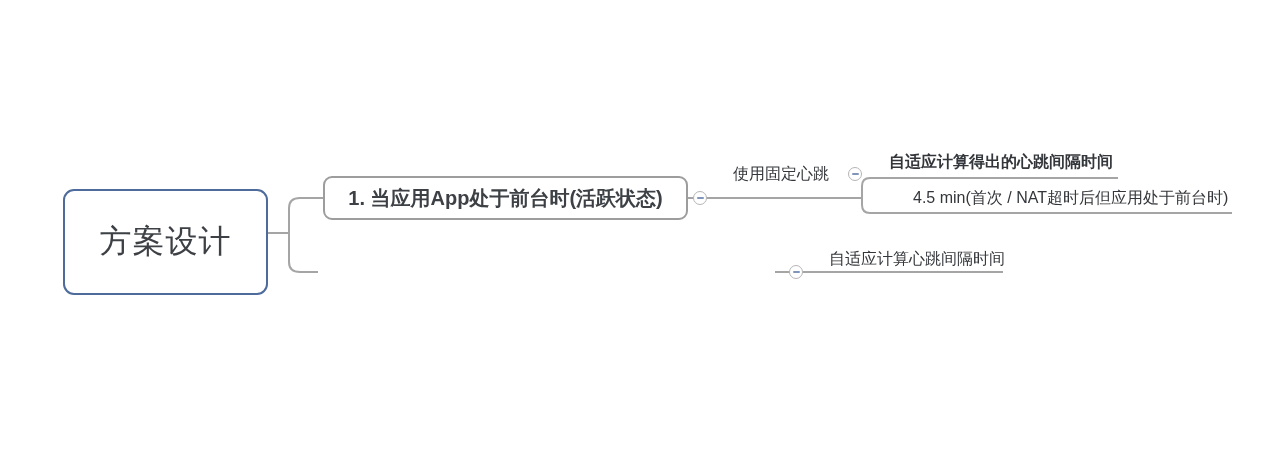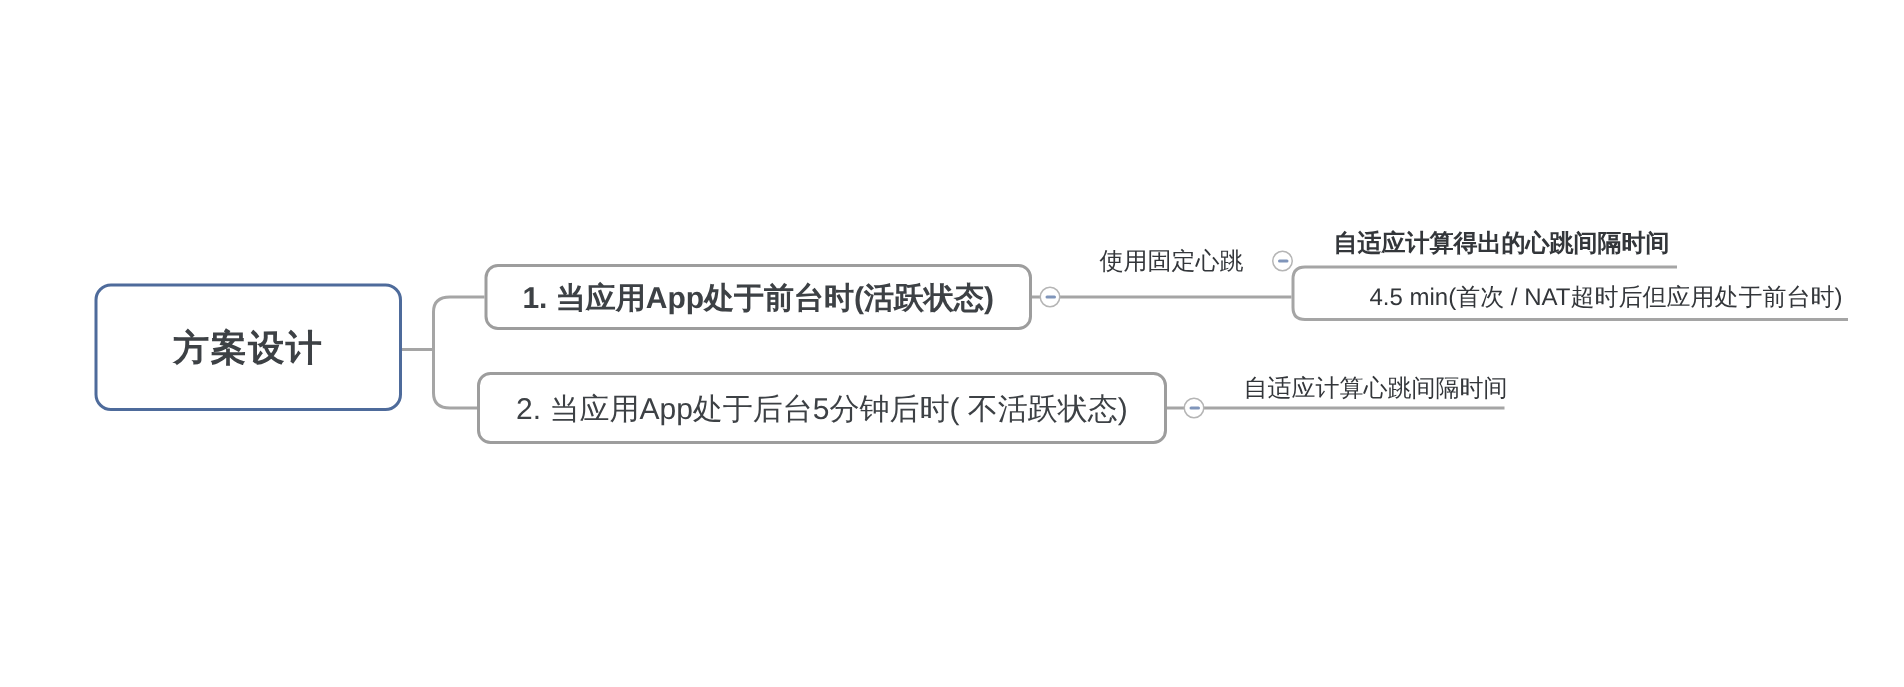--- a/index.html
+++ b/index.html
@@ -21,23 +21,23 @@
   .canvas{position:absolute;left:0;top:0;width:1269px;height:458px;}
   svg.wires{position:absolute;left:0;top:0;width:1269px;height:458px;pointer-events:none;}
   svg.wires path, svg.wires line{stroke:var(--line);stroke-width:2;fill:none;}
 
   .node{
     position:absolute;display:flex;align-items:center;justify-content:center;
     background:#ffffff;border:2px solid var(--node-border);border-radius:9px;
     color:var(--node-text);white-space:nowrap;cursor:default;
   }
   .node.root{
-    left:63px;top:189px;width:205px;height:85px;
+    left:63px;top:189px;width:205px;height:106px;
     border-color:var(--root-border);border-radius:11px;
-    font-size:24px;font-weight:bold;letter-spacing:1px;
+    font-size:32px;font-weight:normal;letter-spacing:1px;
   }
   .node.b1{left:323px;top:176px;width:365px;height:44px;font-size:20px;font-weight:bold;}
   .node.b2{left:318px;top:248px;width:460px;height:48px;font-size:20px;}
 
   .linetext{
     position:absolute;font-size:16px;color:var(--label-text);
     white-space:nowrap;cursor:default;
   }
   .t-fixed{left:733px;top:164px;}
   .t-adapt1{left:889px;top:152px;font-weight:bold;}
@@ -69,21 +69,20 @@
 
     <path d="M 1118 178 L 870 178 Q 862 178 862 186 L 862 205 Q 862 213 870 213 L 1232 213"></path>
 
     <line x1="775" y1="272" x2="1003" y2="272"></line>
   </svg>
 
   <div class="node root">方案设计</div>
 
   <div class="node b1">1. 当应用App处于前台时(活跃状态)</div>
 
-  <div class="node b2">2. 当应用App处于后台5分钟后时( 不活跃状态)</div>
 
   <div class="linetext t-fixed">使用固定心跳</div>
 
   <div class="linetext t-adapt1">自适应计算得出的心跳间隔时间</div>
 
   <div class="linetext t-45min">4.5 min(首次 / NAT超时后但应用处于前台时)</div>
 
   <div class="linetext t-adapt2">自适应计算心跳间隔时间</div>
 
   <div class="collapse c-a">

